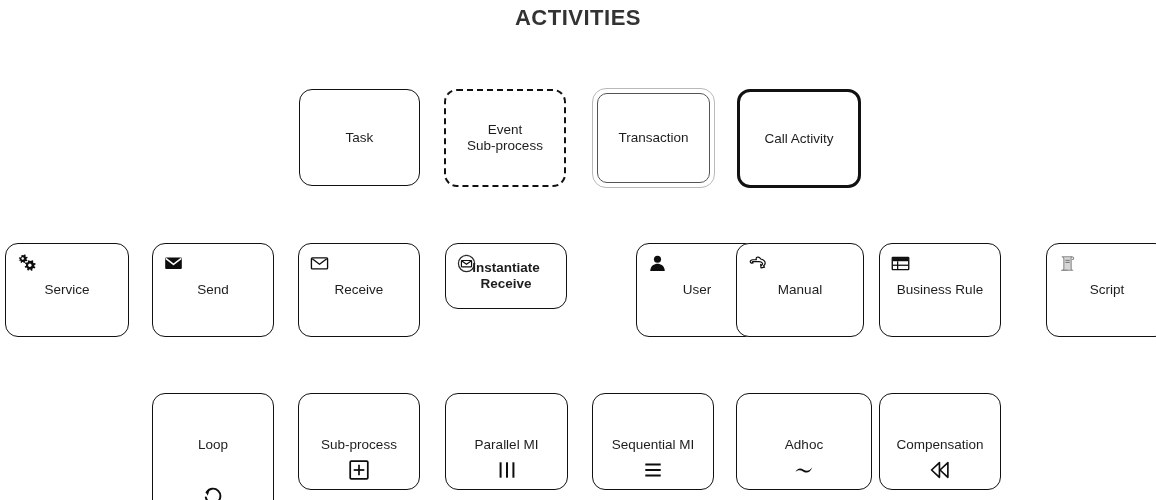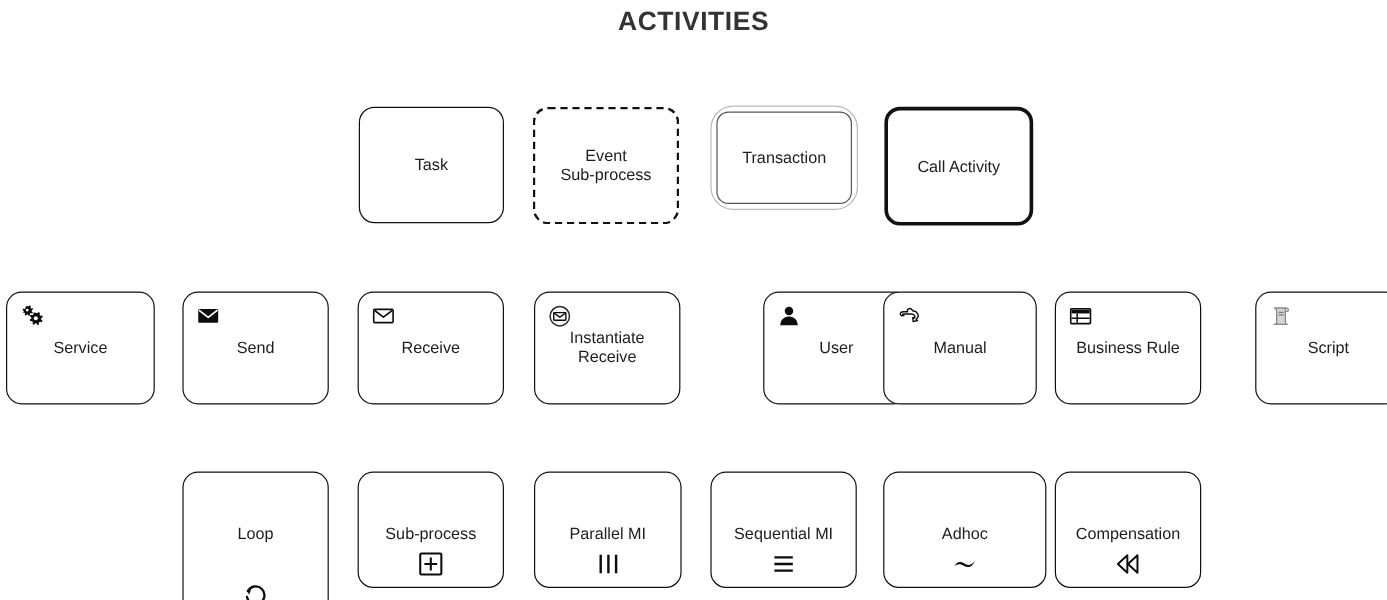--- a/index.html
+++ b/index.html
@@ -113,21 +113,21 @@
 <div id="canvas">
   <div class="page-title">ACTIVITIES</div>
   <div id="shapes">
       <div class="act center" style="left: 299px; top: 89px; width: 121px; height: 97px;">
         <div class="label">Task</div>
       </div>
       <div class="act dashed center" style="left: 444px; top: 89px; width: 122px; height: 98px;">
         <div class="label">Event
 Sub-process</div>
       </div>
-      <div class="act transaction center" style="left: 592px; top: 88px; width: 123px; height: 87px; border-radius: 19px;">
+      <div class="act transaction center" style="left: 592px; top: 88px; width: 123px; height: 100px;">
         <div class="inner"></div>
         <div class="label">Transaction</div>
       </div>
       <div class="act thick center" style="left: 737px; top: 89px; width: 124px; height: 99px;">
         <div class="label">Call Activity</div>
       </div>
       <div class="act center" style="left: 5px; top: 243px; width: 124px; height: 94px;">
         <svg class="type-icon" viewBox="0 0 24 24" xmlns="http://www.w3.org/2000/svg">
           <g fill="#0d0d0d">
             <path d="M7.3 1.2l1.5.35.9-1.1 1.35.95-.5 1.35 1.0 1.05 1.4-.3.45 1.55-1.35.55-.1 1.45 1.25.75-.85 1.4-1.4-.45-1.1 1.0.3 1.4-1.6.35-.6-1.3-1.45.05-.7 1.25-1.35-.9.45-1.35-1.0-1.1-1.4.3L2.1 8.2l1.3-.6.05-1.45-1.25-.7.85-1.45 1.4.45 1.05-1.0-.3-1.4z"></path>
@@ -145,21 +145,21 @@
         </svg>
         <div class="label">Send</div>
       </div>
       <div class="act center" style="left: 298px; top: 243px; width: 122px; height: 94px;">
         <svg class="type-icon" viewBox="0 0 24 24" xmlns="http://www.w3.org/2000/svg">
           <rect x="1.8" y="4.8" width="20.4" height="14" rx="1.1" fill="#ffffff" stroke="#0d0d0d" stroke-width="1.7"></rect>
           <path d="M2.8 6.0 L12 13.0 L21.2 6.0" fill="none" stroke="#0d0d0d" stroke-width="1.7" stroke-linejoin="round"></path>
         </svg>
         <div class="label">Receive</div>
       </div>
-      <div class="act center" style="left: 445px; top: 243px; width: 122px; height: 94px;">
+      <div class="act center" style="left: 445px; top: 243px; width: 122px; height: 66px; font-weight: bold;">
         <svg class="type-icon" viewBox="0 0 24 24" xmlns="http://www.w3.org/2000/svg">
           <circle cx="12" cy="12" r="10.2" fill="#ffffff" stroke="#2a2a2a" stroke-width="1.6"></circle>
           <rect x="5.6" y="8.2" width="12.8" height="8.0" rx="0.7" fill="#ffffff" stroke="#0d0d0d" stroke-width="1.5"></rect>
           <path d="M6.2 8.9 L12 13.0 L17.8 8.9" fill="none" stroke="#0d0d0d" stroke-width="1.5" stroke-linejoin="round"></path>
         </svg>
         <div class="label">Instantiate
 Receive</div>
       </div>
       <div class="act center" style="left: 592px; top: 243px; width: 122px; height: 94px; margin-left: 44px;">
         <svg class="type-icon" viewBox="0 0 24 24" xmlns="http://www.w3.org/2000/svg">

